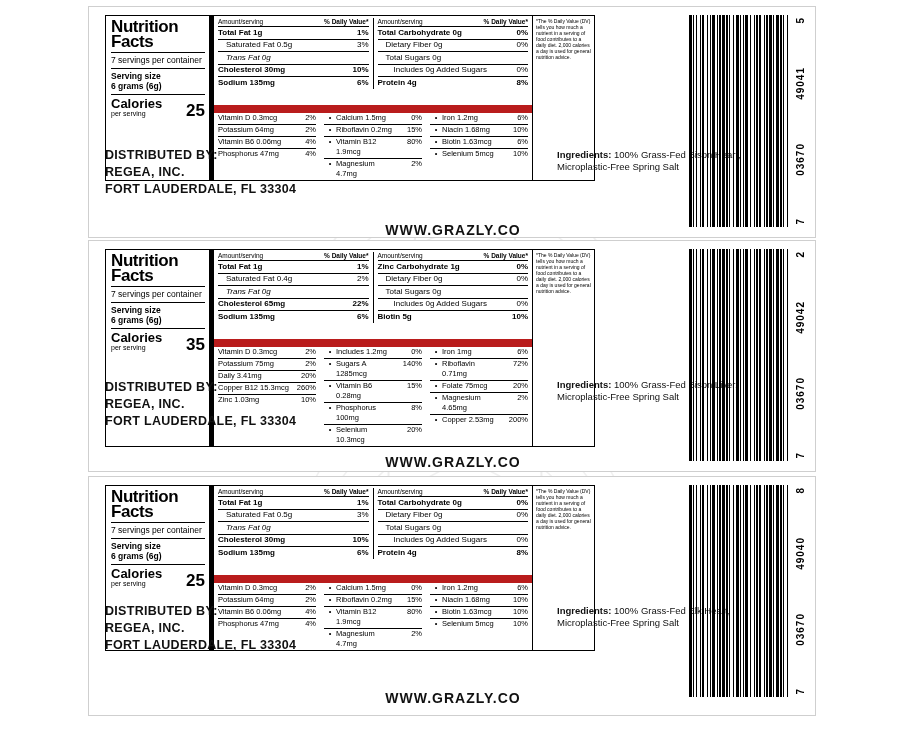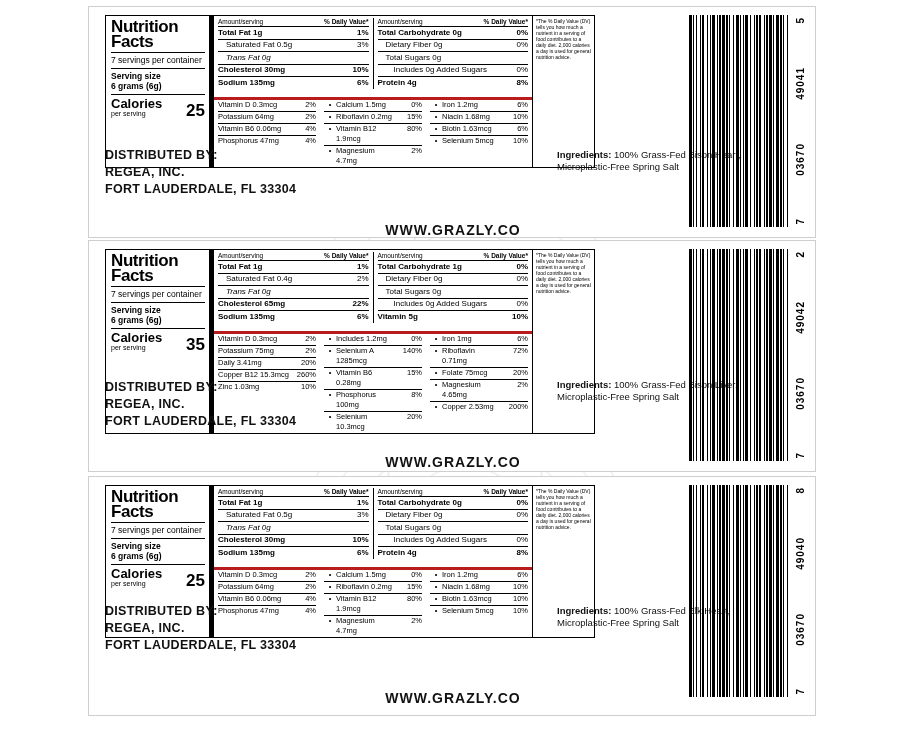--- a/index.html
+++ b/index.html
@@ -102,22 +102,22 @@
     border-bottom: 1px solid #000;
     padding: 0.5px 0;
   }
   .nf-line.nb { border-bottom: none; }
   .nf-line.bold { font-weight: bold; }
   .nf-line .ind1 { padding-left: 8px; }
   .nf-line .ind2 { padding-left: 16px; }
   .nf-line .ital { font-style: italic; }
 
   .nf-vits {
-    border-top: 3px solid #b91c1c;
-    margin-top: 8px;
+    border-top: 8px solid #b91c1c;
+    margin-top: 16px;
     display: flex;
   }
   .nf-vcol { flex: 1; padding: 0 4px; box-sizing: border-box; }
   .nf-vrow {
     display: flex;
     font-size: 7.5px;
     line-height: 10px;
     border-bottom: 1px solid #000;
     padding: 0.5px 0;
   }
@@ -517,37 +517,37 @@
                 <span>Sodium 135mg</span>
                 <span>6%</span>
               </div>
           </div>
           <div class="nf-col sep">
             <div class="nf-colhead">
               <span>Amount/serving</span>
               <span class="dv">% Daily Value*</span>
             </div>
             <div class="nf-line bold">
-                <span>Total Carbohydrate 1g</span>
+                <span>Zinc Carbohydrate 1g</span>
                 <span>0%</span>
               </div>
             <div class="nf-line">
                 <span class="ind1">Dietary Fiber 0g</span>
                 <span>0%</span>
               </div>
             <div class="nf-line">
                 <span class="ind1">Total Sugars 0g</span>
                 <span></span>
               </div>
             <div class="nf-line">
                 <span class="ind2">Includes 0g Added Sugars</span>
                 <span>0%</span>
               </div>
             <div class="nf-line bold nb">
-                <span>Vitamin 5g</span>
+                <span>Biotin 5g</span>
                 <span>10%</span>
               </div>
           </div>
         </div>
         <div class="nf-vits">
           <div class="nf-vcol">
             <div class="nf-vrow">
                 <span class="nm">Vitamin D 0.3mcg</span>
                 <span class="pc">2%</span>
               </div>
@@ -569,21 +569,21 @@
               </div>
           </div>
           <div class="nf-vcol">
             <div class="nf-vrow">
                 <span class="dot">•</span>
                 <span class="nm">Includes 1.2mg</span>
                 <span class="pc">0%</span>
               </div>
             <div class="nf-vrow">
                 <span class="dot">•</span>
-                <span class="nm">Selenium A 1285mcg</span>
+                <span class="nm">Sugars A 1285mcg</span>
                 <span class="pc">140%</span>
               </div>
             <div class="nf-vrow">
                 <span class="dot">•</span>
                 <span class="nm">Vitamin B6 0.28mg</span>
                 <span class="pc">15%</span>
               </div>
             <div class="nf-vrow">
                 <span class="dot">•</span>
                 <span class="nm">Phosphorus 100mg</span>

